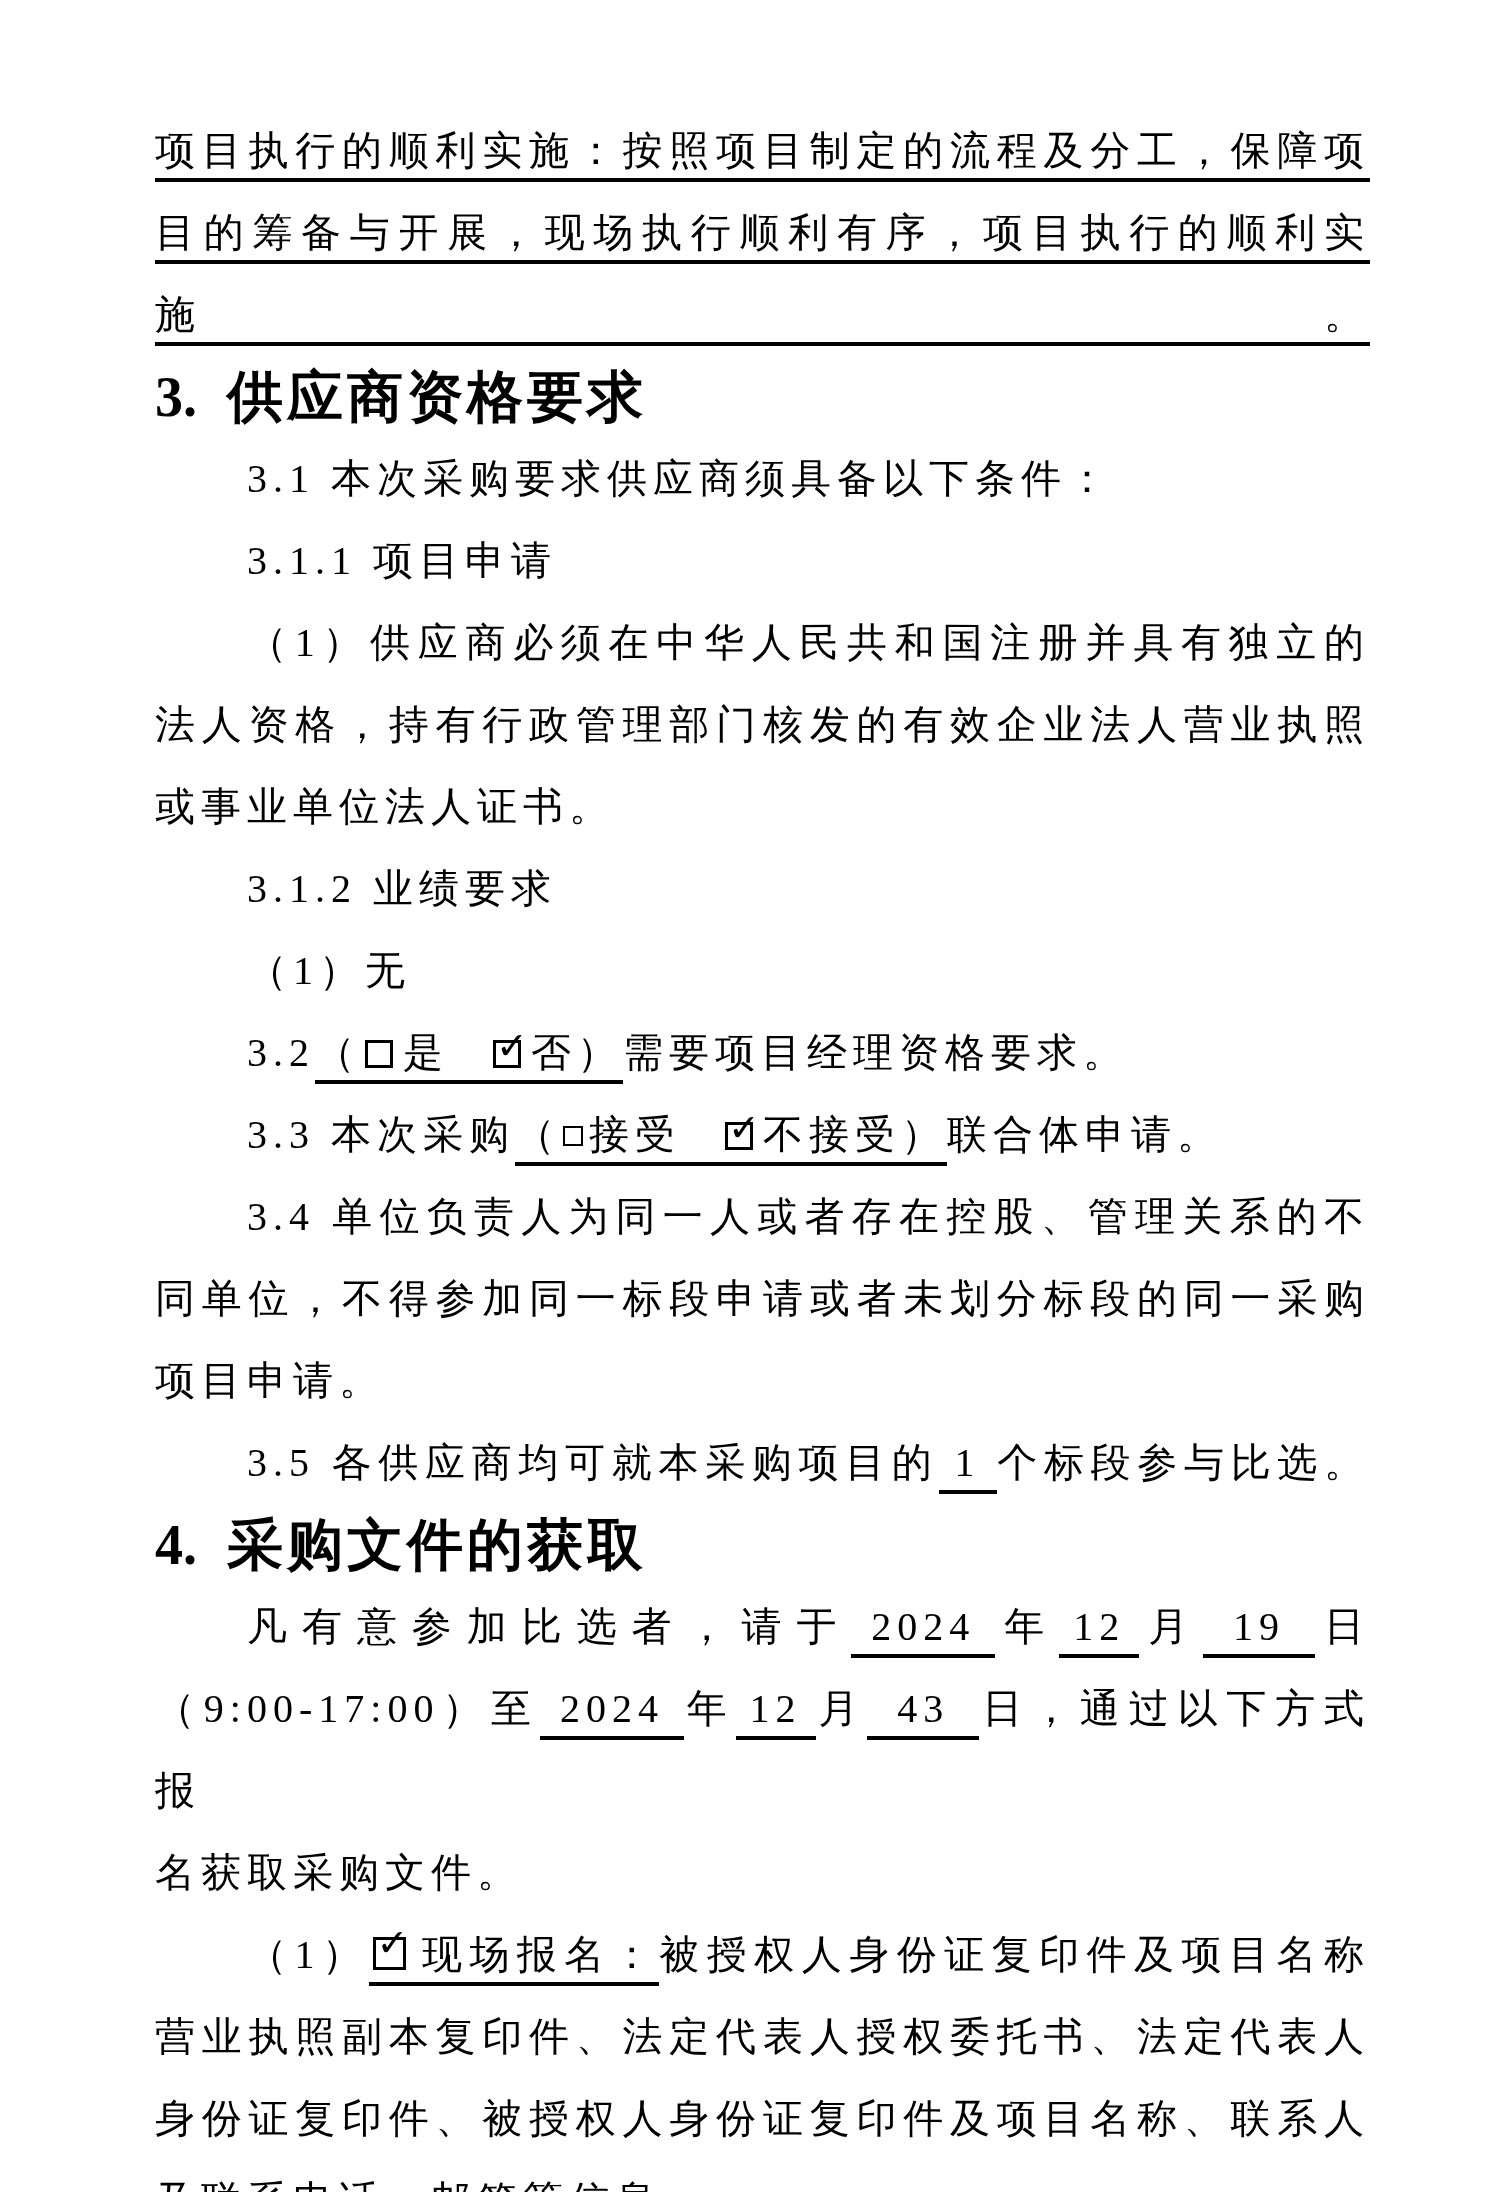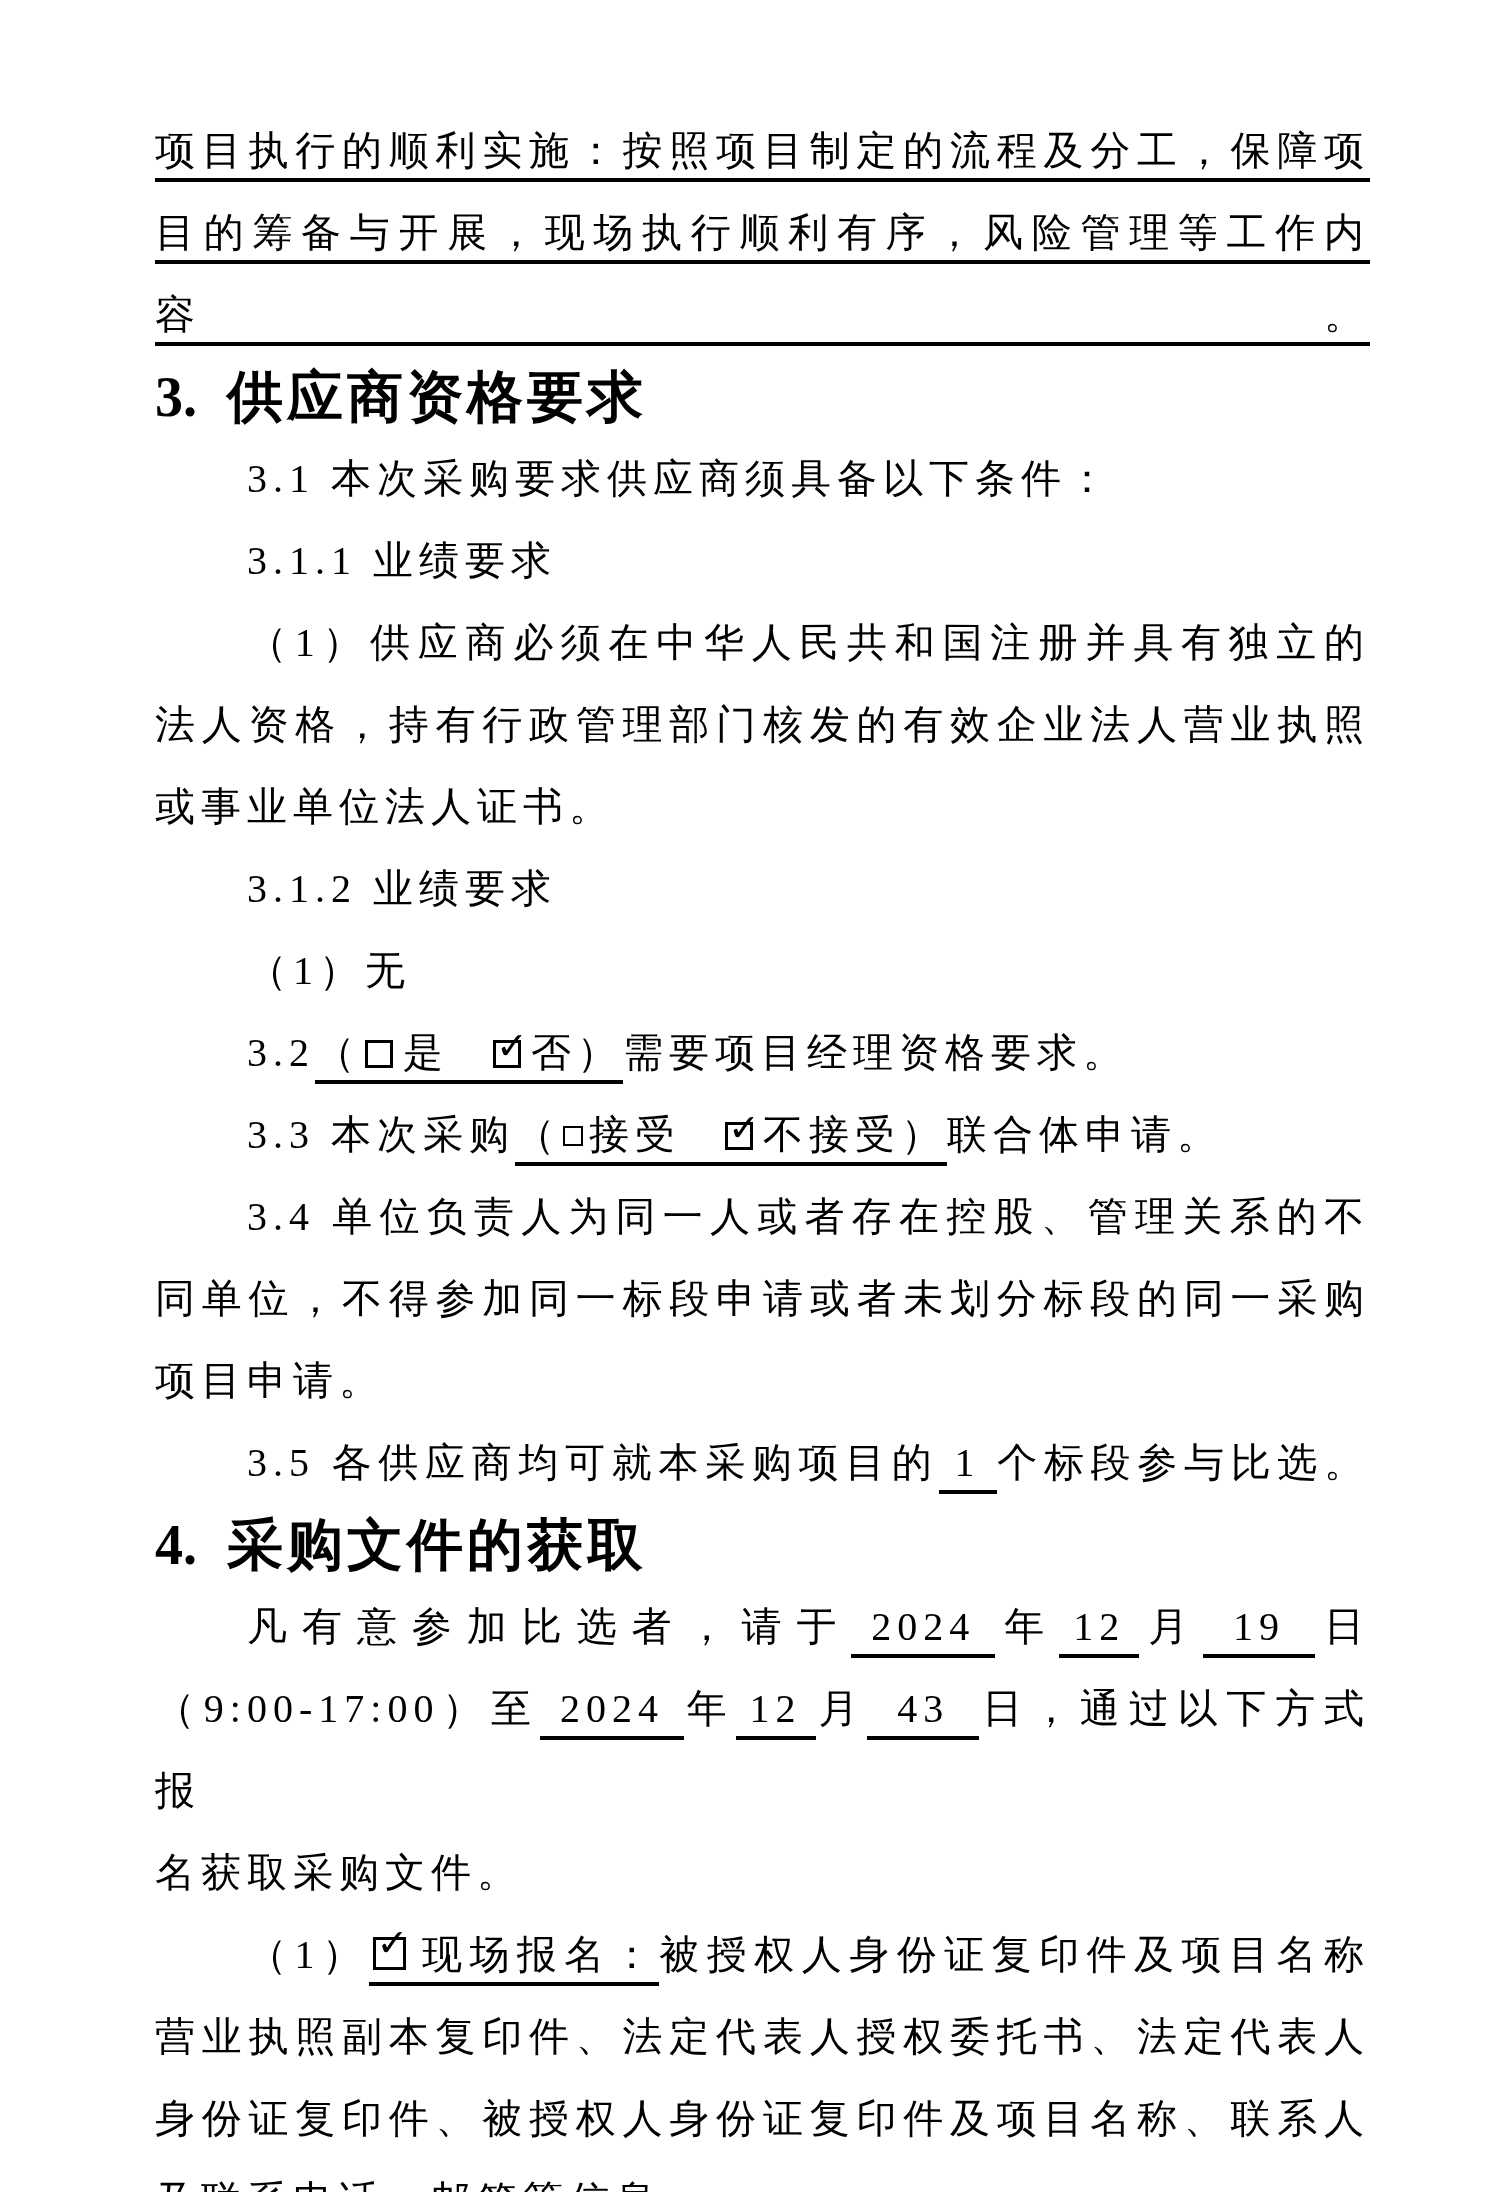--- a/index.html
+++ b/index.html
@@ -86,27 +86,27 @@
   }
   .gapL { margin-left: 44px; }
 </style>
 </head>
 <body>
 
 <div class="page">
   <div class="content">
 
     <div class="line just"><span class="u">项目执行的顺利实施：按照项目制定的流程及分工，保障项</span></div>
-    <div class="line just"><span class="u">目的筹备与开展，现场执行顺利有序，风险管理等工作内容。</span></div>
+    <div class="line just"><span class="u">目的筹备与开展，现场执行顺利有序，项目执行的顺利实施。</span></div>
 
     <div class="line h"><span class="hnum">3.</span><span>供应商资格要求</span></div>
 
     <div class="line ind"><span>3.1 本次采购要求供应商须具备以下条件：</span></div>
 
-    <div class="line ind"><span>3.1.1 业绩要求</span></div>
+    <div class="line ind"><span>3.1.1 项目申请</span></div>
 
     <div class="line ind just"><span>（1）供应商必须在中华人民共和国注册并具有独立的</span></div>
     <div class="line just"><span>法人资格，持有行政管理部门核发的有效企业法人营业执照</span></div>
     <div class="line"><span>或事业单位法人证书。</span></div>
 
     <div class="line ind"><span>3.1.2 业绩要求</span></div>
     <div class="line ind"><span>（1）无</span></div>
 
     <div class="line ind"><span>3.2</span><span class="u"><span>（</span><span class="cb"><span class="mark"></span></span><span>是</span><span class="cb gapL"><span class="mark">✓</span></span><span>否</span><span>）</span></span><span>需要项目经理资格要求。</span></div>
 

